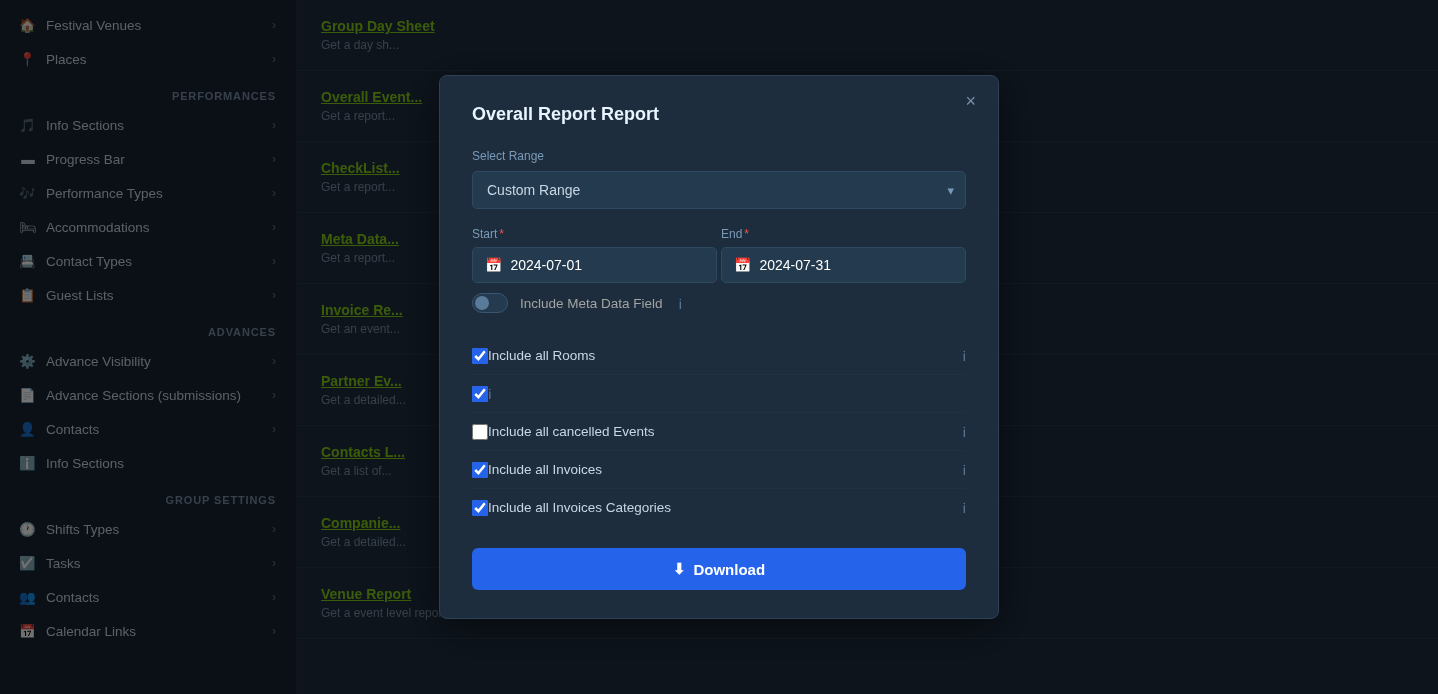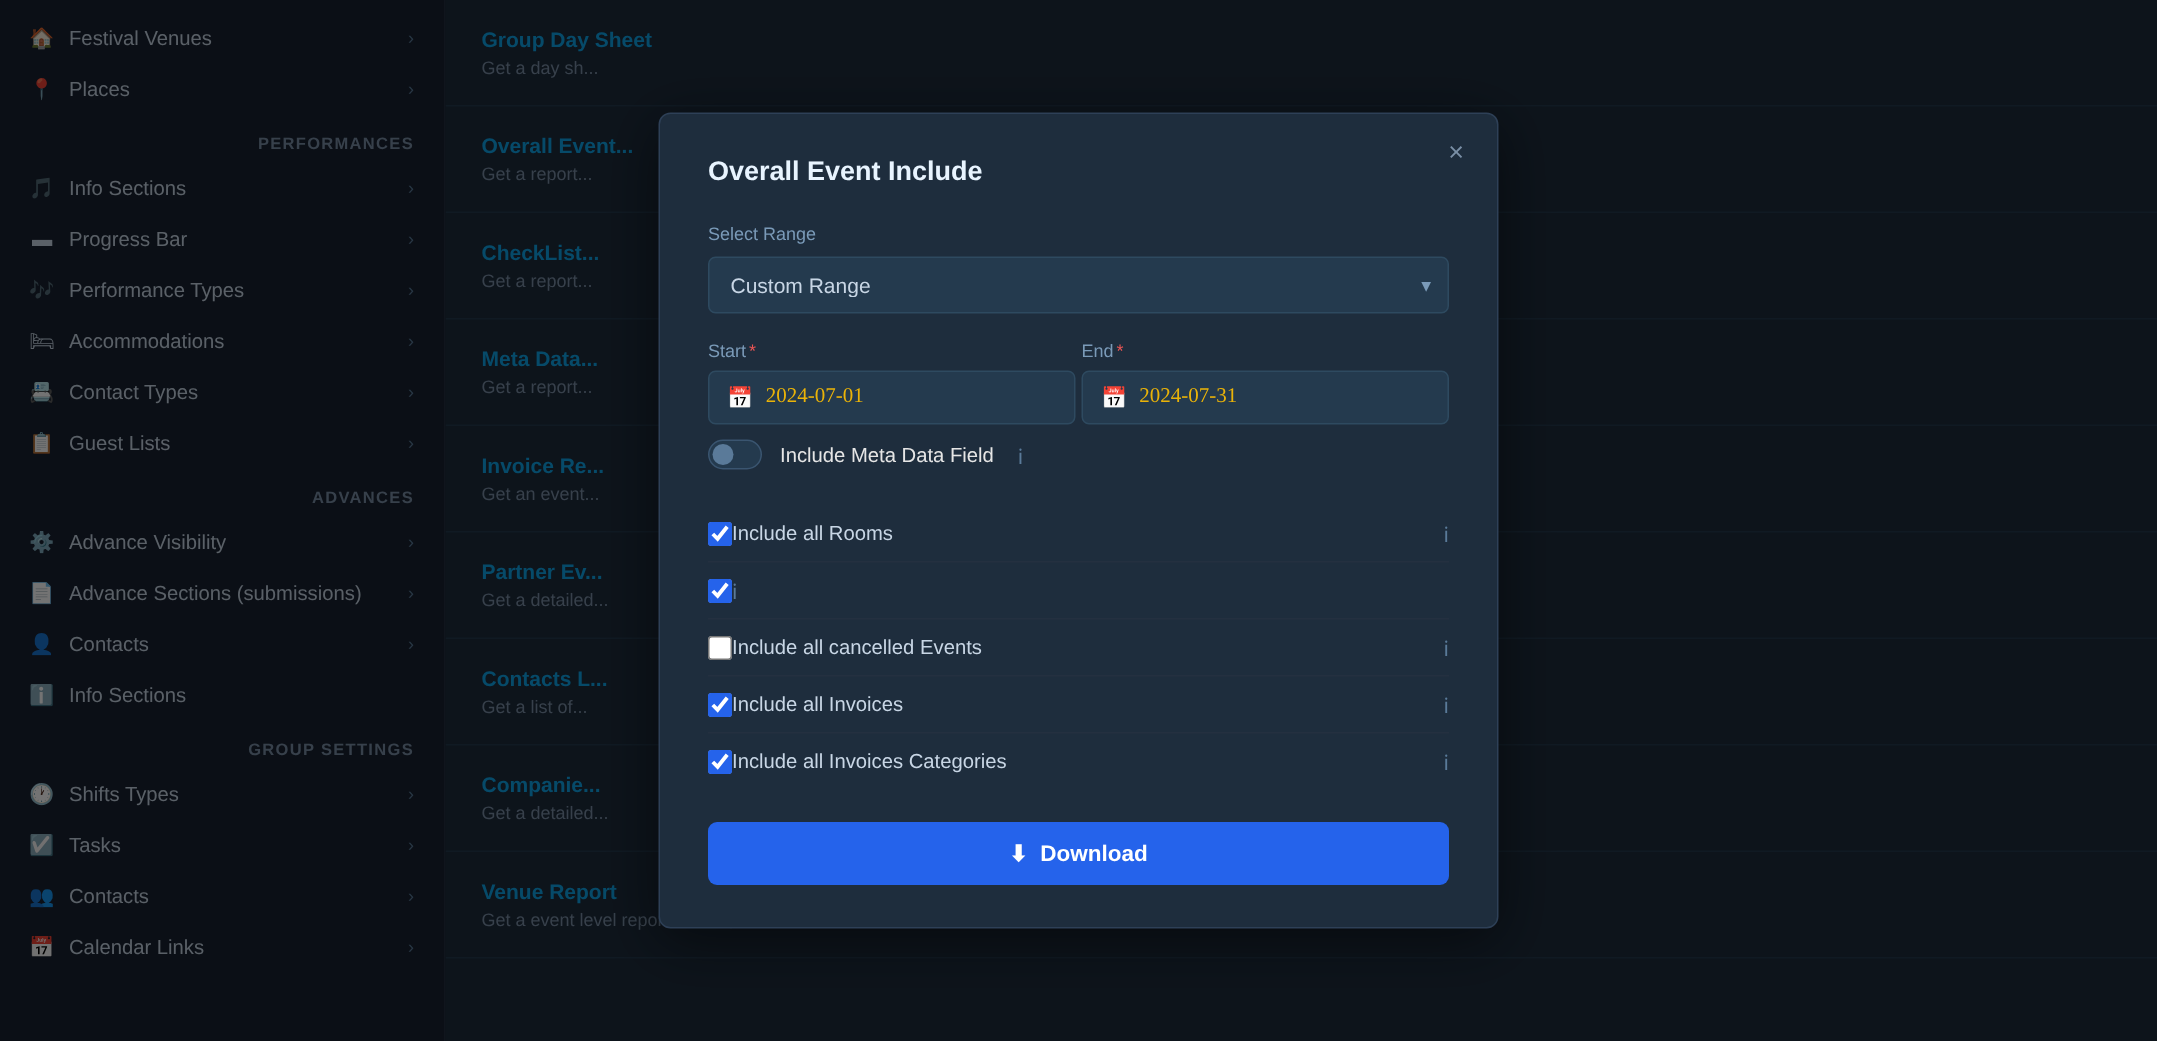--- a/index.html
+++ b/index.html
@@ -66,22 +66,23 @@
       overflow-y: auto;
       padding: 0;
     }
     .report-item {
       padding: 18px 24px;
       border-bottom: 1px solid #243a4e;
     }
     .report-item h3 {
       font-size: 14px;
       font-weight: 600;
-      color: #0ea5e9;
+      color: #84cc16;
       margin-bottom: 4px;
+      text-decoration: underline;
     }
     .report-item p {
       font-size: 12px;
       color: #7a8fa6;
     }
 
     
     .modal-overlay {
       position: fixed;
       top: 0; left: 0; right: 0; bottom: 0;
@@ -174,25 +175,24 @@
       background: #243a4e;
       border: 1px solid #2e4a60;
       border-radius: 5px;
       padding: 9px 12px;
       gap: 8px;
     }
     .date-input-wrap .cal-icon { color: #7a9ab8; font-size: 14px; }
     .date-input-wrap input {
       background: none;
       border: none;
-      color: #eab308;
+      color: #ffffff;
       font-size: 14px;
       outline: none;
       width: 100%;
-      font-family: Liberation Serif, serif;
     }
 
     
     .toggle-row {
       display: flex;
       align-items: center;
       gap: 12px;
       margin-bottom: 18px;
       padding: 6px 0;
     }
@@ -221,21 +221,21 @@
       border-radius: 50%;
       transition: .3s;
     }
     .toggle-switch input:checked + .toggle-slider { background: #2563eb; border-color: #2563eb; }
     .toggle-switch input:checked + .toggle-slider:before {
       transform: translateX(16px);
       background: #fff;
     }
     .toggle-label {
       font-size: 13.5px;
-      color: #e5e5e5;
+      color: #a3a3a3;
     }
     .info-icon {
       color: #5a7a99;
       font-size: 14px;
       cursor: pointer;
       margin-left: 4px;
     }
 
     
     .checkbox-list { margin-bottom: 22px; }
@@ -447,21 +447,21 @@
   <div class="report-item">
     <h3>Venue Report</h3>
     <p>Get a event level report on one, some or all of the rooms.</p>
   </div>
 </main>
 
 <div class="modal-overlay">
   <div class="modal">
     <button class="modal-close">×</button>
 
-    <h2 class="modal-title">Overall Event Include</h2>
+    <h2 class="modal-title">Overall Report Report</h2>
 
     <div class="modal-label">Select Range</div>
     <div class="select-wrapper">
       <select>
         <option>Custom Range</option>
         <option>This Week</option>
         <option>This Month</option>
         <option>Last Month</option>
         <option>This Year</option>
       </select>

